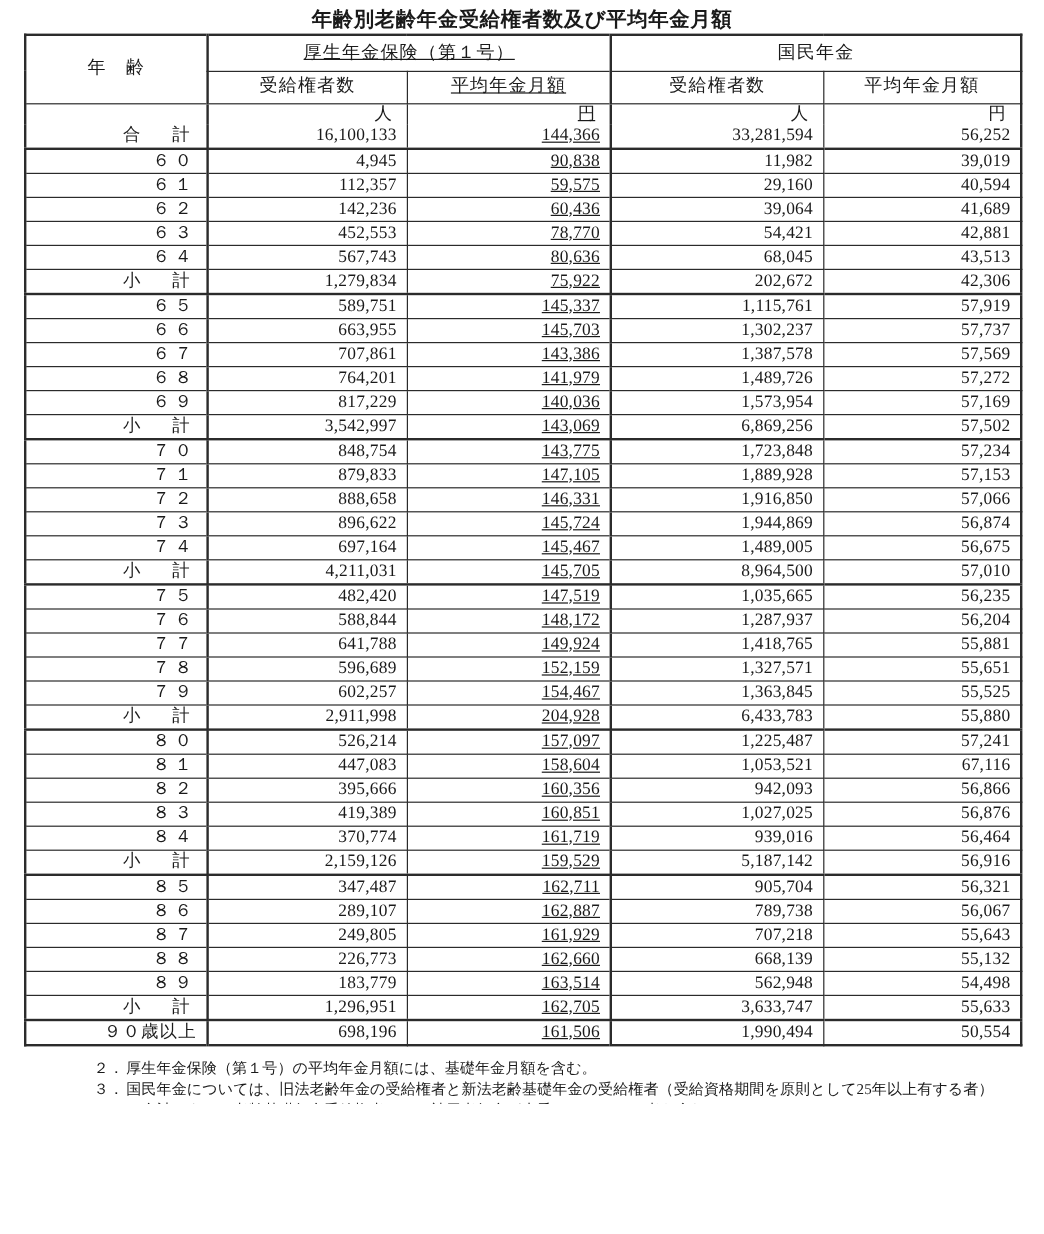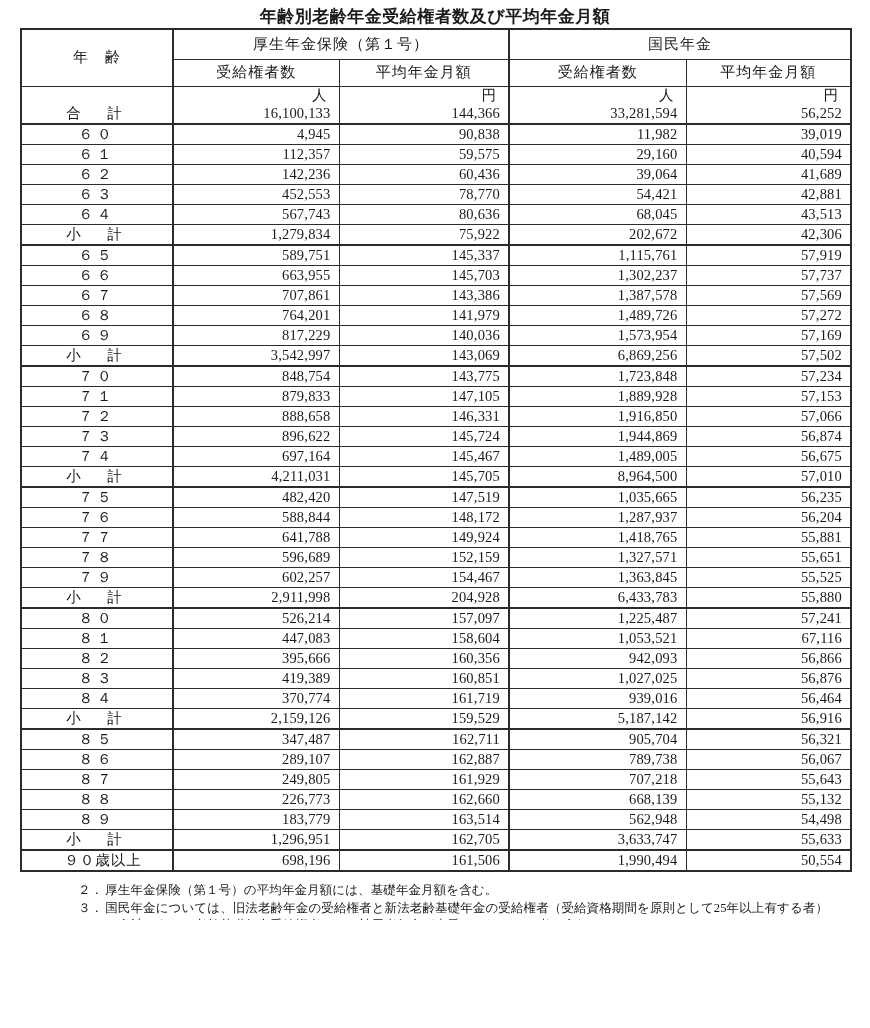--- a/index.html
+++ b/index.html
@@ -71,21 +71,21 @@
   table.stat { border: 2px solid #2b2b2b; }
 
   td.num {
     text-align: right;
     font-variant-numeric: tabular-nums;
     letter-spacing: 0.2px;
     white-space: nowrap;
     padding-right: 12px;
   }
   td.label {
-    text-align: center;
+    text-align: right;
     letter-spacing: 4px;
     white-space: nowrap;
   }
   td.label.subtotal { letter-spacing: 6px; }
   td.label.total    { letter-spacing: 6px; }
   td.label.over     { letter-spacing: 1px; }
 
   
   tr.unit-row td {
     border-bottom: none;
@@ -103,21 +103,21 @@
     border-bottom: 2px solid #2b2b2b;
   }
   tr.block-start td {
     border-top: 2px solid #2b2b2b;
     padding-left: 20px;
   }
   
   table.stat td:nth-child(1),
   table.stat th.age-cell { border-right: 2px solid #2b2b2b; }
   table.stat td:nth-child(3),
-  table.stat th.k-group  { border-right: 2px solid #2b2b2b; }
+  table.stat th.k-group  { border-right: 2px solid #2b2b2b; text-decoration: underline; }
 
   .notes {
     margin: 10px 42px 0 60px;
     font-size: 12.5px;
     line-height: 17px;
     letter-spacing: 0.1px;
   }
   .note {
     display: flex;
     align-items: flex-start;

